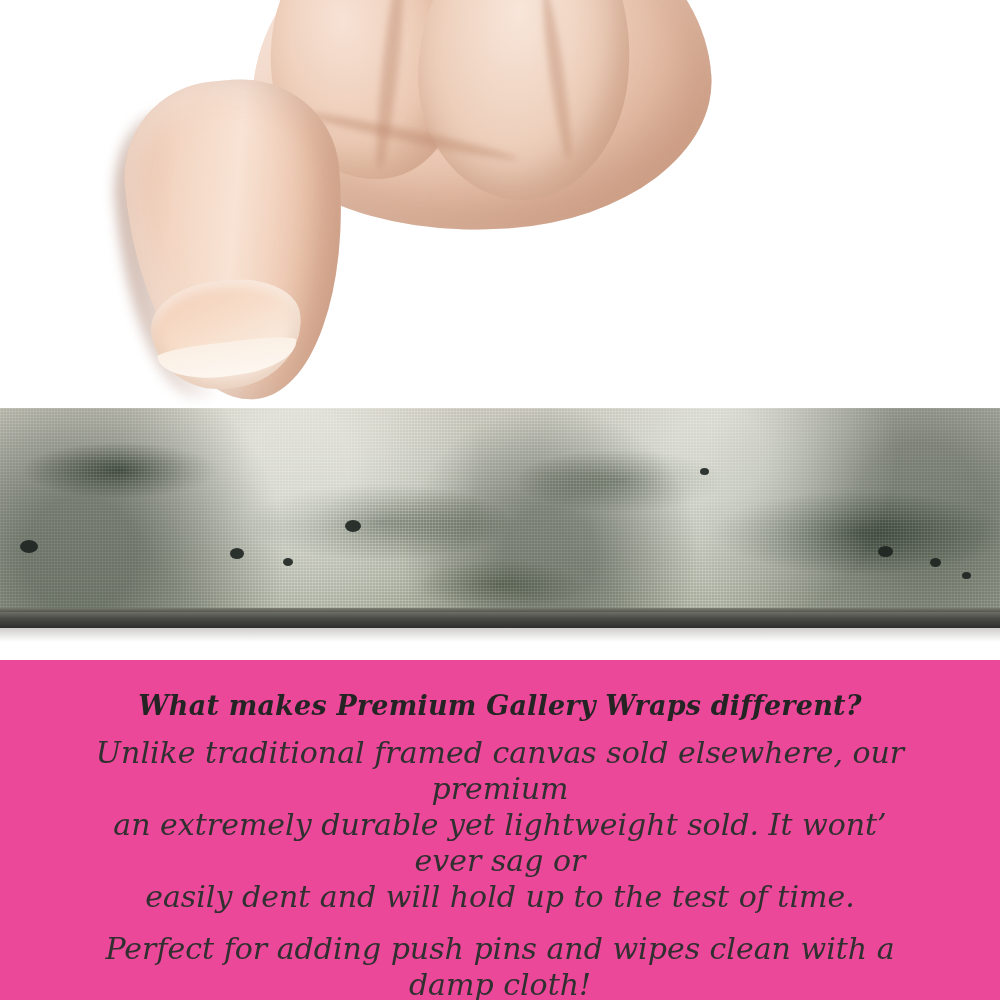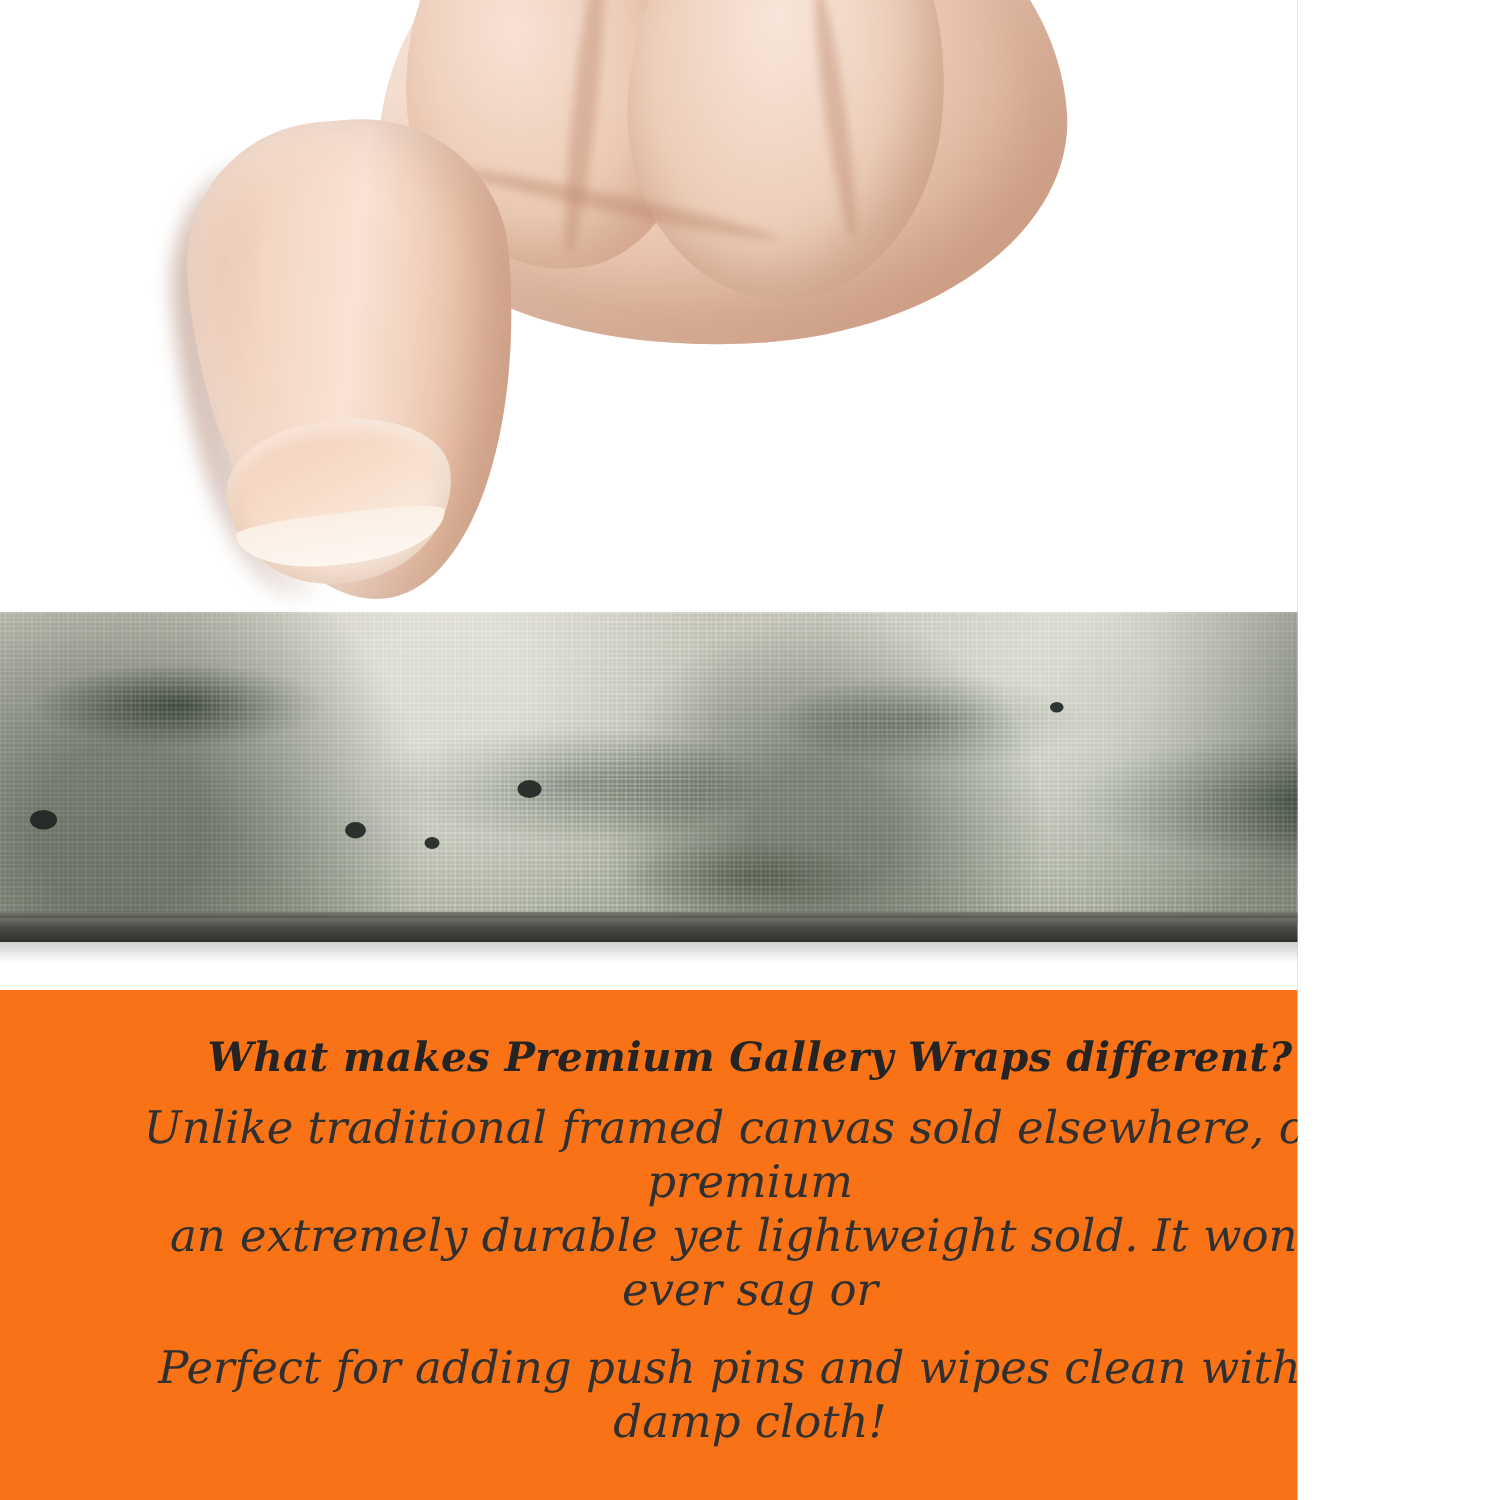--- a/index.html
+++ b/index.html
@@ -10,25 +10,24 @@
   body {
     width: 1000px;
     height: 1000px;
     font-family: "DejaVu Sans", sans-serif;
     overflow: hidden;
     position: relative;
   }
 
   .page {
     position: relative;
-    width: 853px;
+    width: 1000px;
     height: 1000px;
-    background: #f97316;
-    overflow: hidden;
-    padding-left: 12px;
+    background: #ec4899;
+    overflow: hidden;
   }
 
   
   .photo {
     position: absolute;
     left: 0;
     top: 0;
     width: 1000px;
     height: 660px;
     background: #ffffff;
@@ -278,16 +277,17 @@
       <div class="wrap-edge-line"></div>
       <div class="wrap-edge"></div>
       <div class="wrap-shadow"></div>
     </div>
   </div>
 
   <div class="caption">
     <div class="caption-heading">What makes Premium Gallery Wraps different?</div>
     <div class="caption-line">Unlike traditional framed canvas sold elsewhere, our premium</div>
     <div class="caption-line">an extremely durable yet lightweight sold. It wont’ ever sag or</div>
+    <div class="caption-line">easily dent and will hold up to the test of time.</div>
     <div class="caption-line last">Perfect for adding push pins and wipes clean with a damp cloth!</div>
   </div>
 
 </div>
 
 </body></html>

